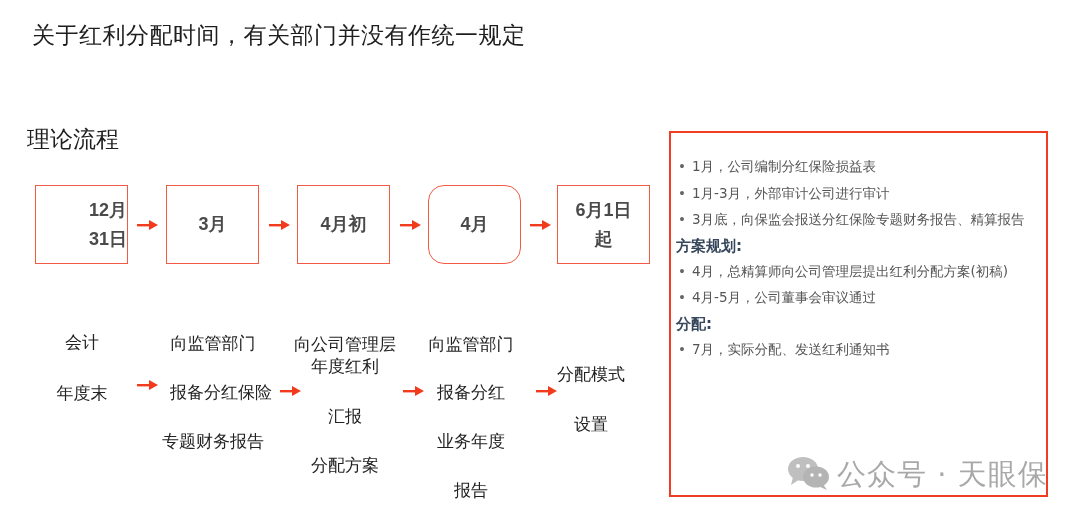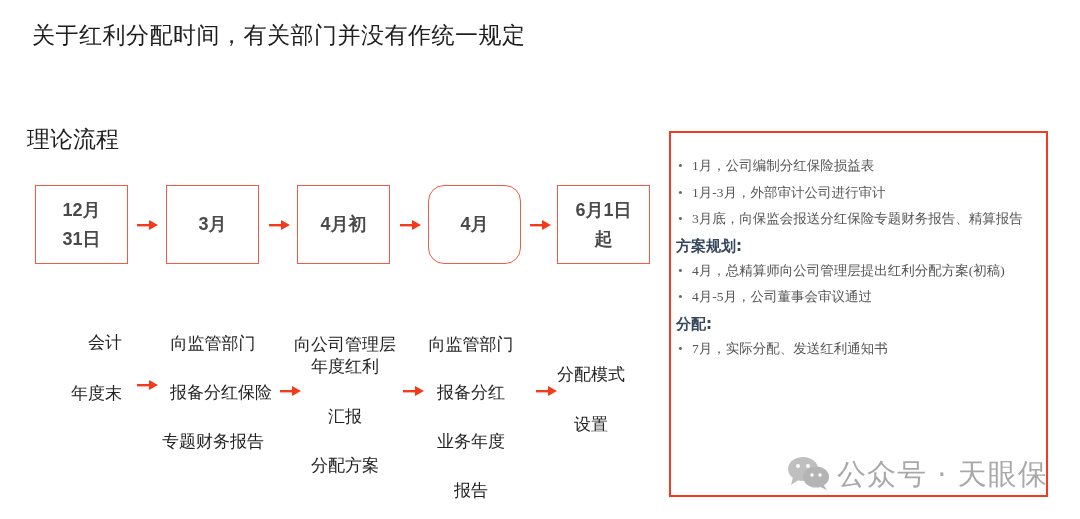--- a/index.html
+++ b/index.html
@@ -10,33 +10,33 @@
   .section { left:27px; top:124px; font-size:23px; color:#1e1e1e; white-space:nowrap; }
   .box { position:absolute; top:185px; width:93px; height:79px; border:1.5px solid #f15a45;
          box-sizing:border-box; display:flex; flex-direction:column; align-items:center; justify-content:center;
          font-family:"Liberation Sans","DejaVu Sans",sans-serif; font-size:18px; font-weight:bold; color:#4a4a4a; line-height:29px; }
   .arrow { position:absolute; width:21px; height:10px; }
   .arrow svg { display:block; }
   .label { position:absolute; font-size:17px; color:#222; text-align:center; white-space:nowrap; }
   .panel { position:absolute; left:669px; top:131px; width:379px; height:366px;
            border:2px solid #f03d22; box-sizing:border-box; padding:20px 6px 0 5px; }
   .ph { font-size:15px; font-weight:bold; color:#36475c; line-height:24px; margin-top:1px; }
-  .pl { list-style:none; margin:0; padding:0;font-family:Liberation Serif, serif; }
+  .pl { list-style:none; margin:0; padding:0; }
   .pl li { position:relative; padding-left:16px; font-size:13.5px; color:#555; line-height:26.5px; }
   .pl li::before { content:"•"; position:absolute; left:2px; top:0; color:#666; }
   .wm { position:absolute; left:787px; top:455px; display:flex; align-items:center; gap:6px; color:#9a9a9a; opacity:0.85; }
   .wm-text { font-size:29px; white-space:nowrap; letter-spacing:1px; }
 </style>
 </head>
 <body>
 
 <div class="abs title">关于红利分配时间，有关部门并没有作统一规定</div>
 <div class="abs section">理论流程</div>
 
-<div class="box" style="left:35px;">
+<div class="box" style="left:35px;align-items:flex-end;">
   <span>12月</span>
   <span>31日</span>
 </div>
 <div class="box" style="left:166px;">
   <span>3月</span>
 </div>
 <div class="box" style="left:297px;">
   <span>4月初</span>
 </div>
 <div class="box" style="left:428px;border-radius:16px;">
@@ -65,21 +65,21 @@
       <polygon points="12,0 21,5 12,10" fill="#f23b1c"></polygon>
     </svg>
 </div>
 <div class="arrow" style="left:530px;top:220px;">
   <svg width="21" height="10" viewBox="0 0 21 10">
       <rect x="0" y="4" width="13" height="2.4" fill="#f23b1c"></rect>
       <polygon points="12,0 21,5 12,10" fill="#f23b1c"></polygon>
     </svg>
 </div>
 
-<div class="label" style="left:42px;top:331px;width:80px;text-align:right;">
+<div class="label" style="left:42px;top:331px;width:80px;">
   <div style="height:51px;line-height:22px;">会计</div>
   <div style="line-height:22px;">年度末</div>
 </div>
 <div class="label" style="left:158px;top:333px;width:110px;">
   <div style="height:49px;line-height:20px;">向监管部门</div>
   <div style="height:49px;line-height:20px;margin-left:12px;">报备分红保险</div>
   <div style="line-height:20px;">专题财务报告</div>
 </div>
 <div class="label" style="left:290px;top:334px;width:110px;">
   <div style="height:22px;line-height:20px;">向公司管理层</div>

